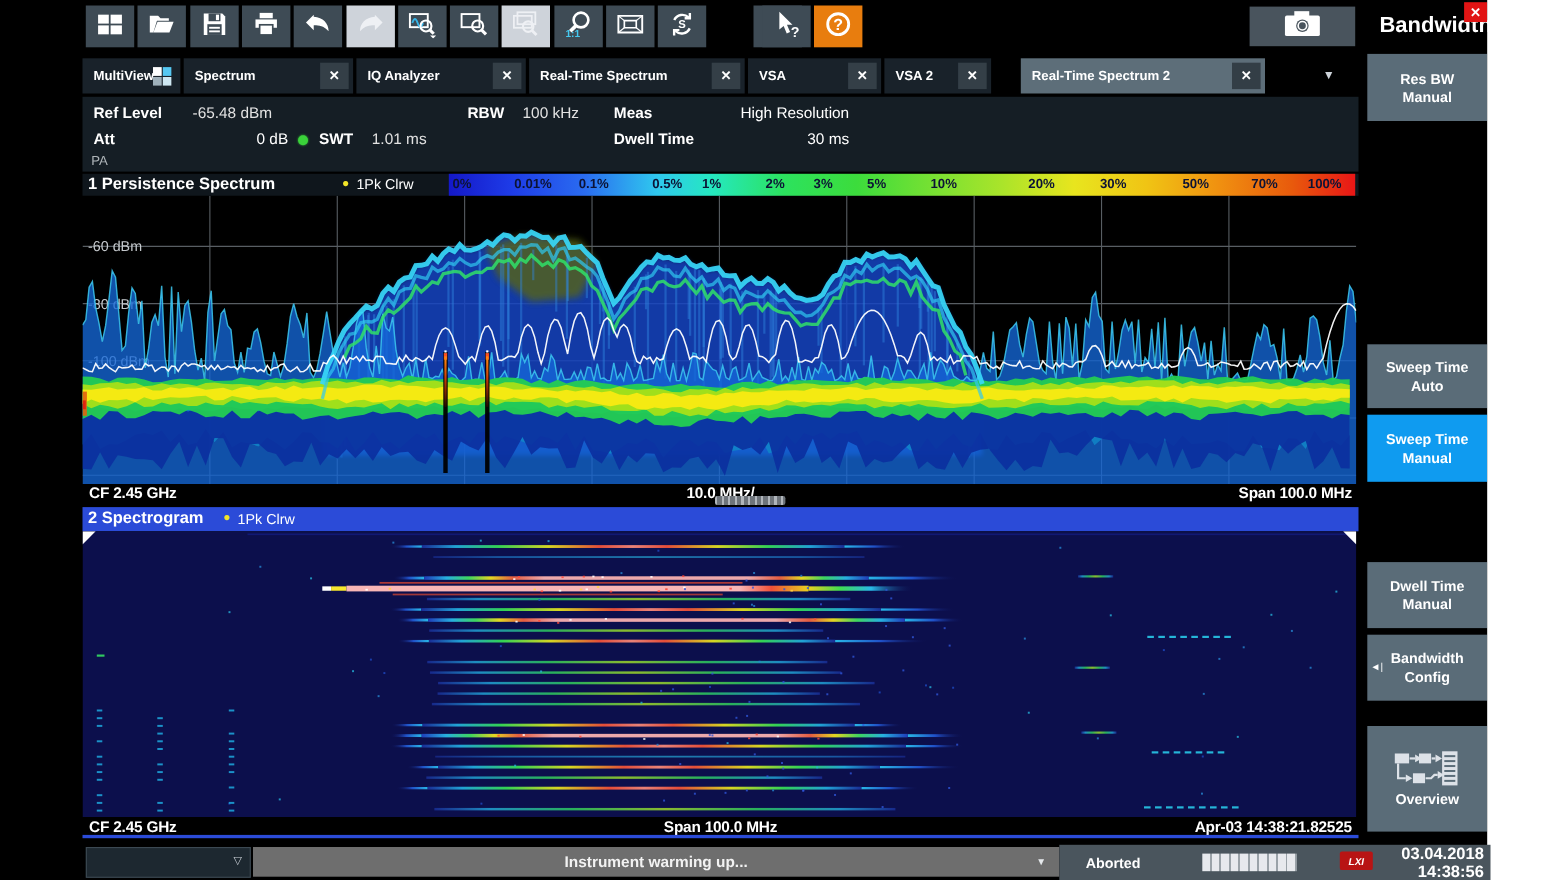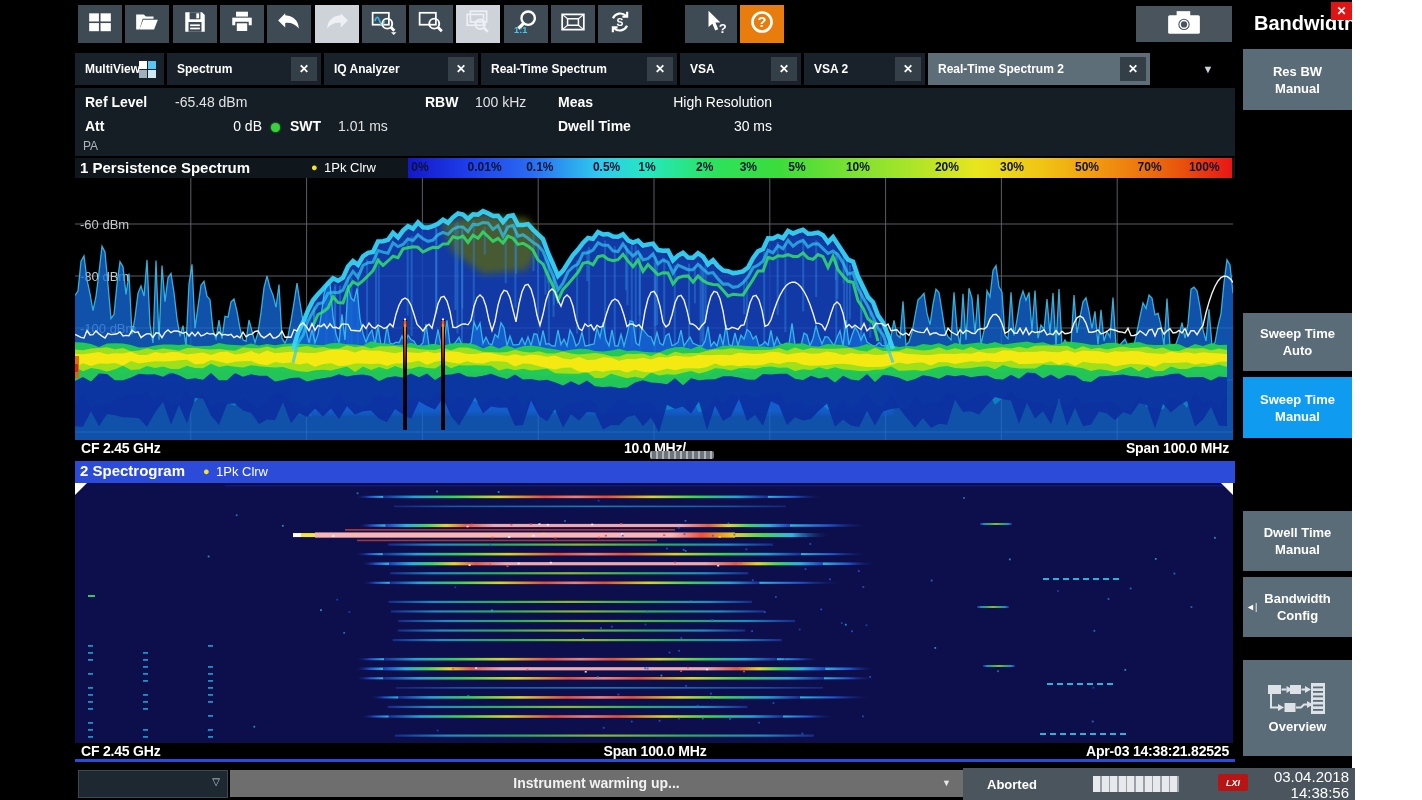--- a/index.html
+++ b/index.html
@@ -62,21 +62,21 @@
   .smsg{position:absolute;left:230px;top:770px;width:733px;height:27px;background:#6e6e6e;color:#f2f2f2;
         font-weight:bold;font-size:14px;text-align:center;line-height:27px;cursor:pointer}
   .smsg .dd{position:absolute;right:12px;top:0;color:#e6e9ec;font-size:10px}
   .sright{position:absolute;left:963px;top:768px;width:392px;height:32px;background:#4a555d;color:#fff}
   .aborted{position:absolute;left:24px;top:9px;font-size:13px;font-weight:bold}
   .progress{position:absolute;left:130px;top:8px;width:86px;height:16px;
         background-image:repeating-linear-gradient(90deg,#e7e9ed 0 7px,#9aa2a8 7px 8.6px)}
   .lxi{position:absolute;left:255px;top:6px;width:30px;height:17px;background:#b81414;border-radius:2px;
         color:#fff;font-size:9px;font-weight:bold;font-style:italic;display:flex;align-items:center;
         justify-content:center}
-  .dt{position:absolute;left:286px;top:1px;width:100px;text-align:right;font-size:15px;font-weight:normal;
+  .dt{position:absolute;left:286px;top:1px;width:100px;text-align:right;font-size:15px;font-weight:bold;
         line-height:15.5px}
   svg text{font-family:"Liberation Sans",sans-serif}
 </style>
 </head>
 <body>
 
 <div class="screen">
 
   <div id="toolbar">
       <div class="tbtn" style="left: 78px;">
@@ -219,21 +219,21 @@
         <div class="tx">✕</div>
       </div>
       <div class="tab" style="left: 481px; width: 196px;">
         <span>Real-Time Spectrum</span>
         <div class="tx">✕</div>
       </div>
       <div class="tab" style="left: 680px; width: 121px;">
         <span>VSA</span>
         <div class="tx">✕</div>
       </div>
-      <div class="tab" style="left: 804px; width: 121px;">
+      <div class="tab" style="left: 804px; width: 97px;">
         <span>VSA 2</span>
         <div class="tx">✕</div>
       </div>
       <div class="tab active" style="left: 928px; width: 222px;">
         <span>Real-Time Spectrum 2</span>
         <div class="tx">✕</div>
       </div>
     </div>
   <div class="tab-overflow">▼</div>
 

